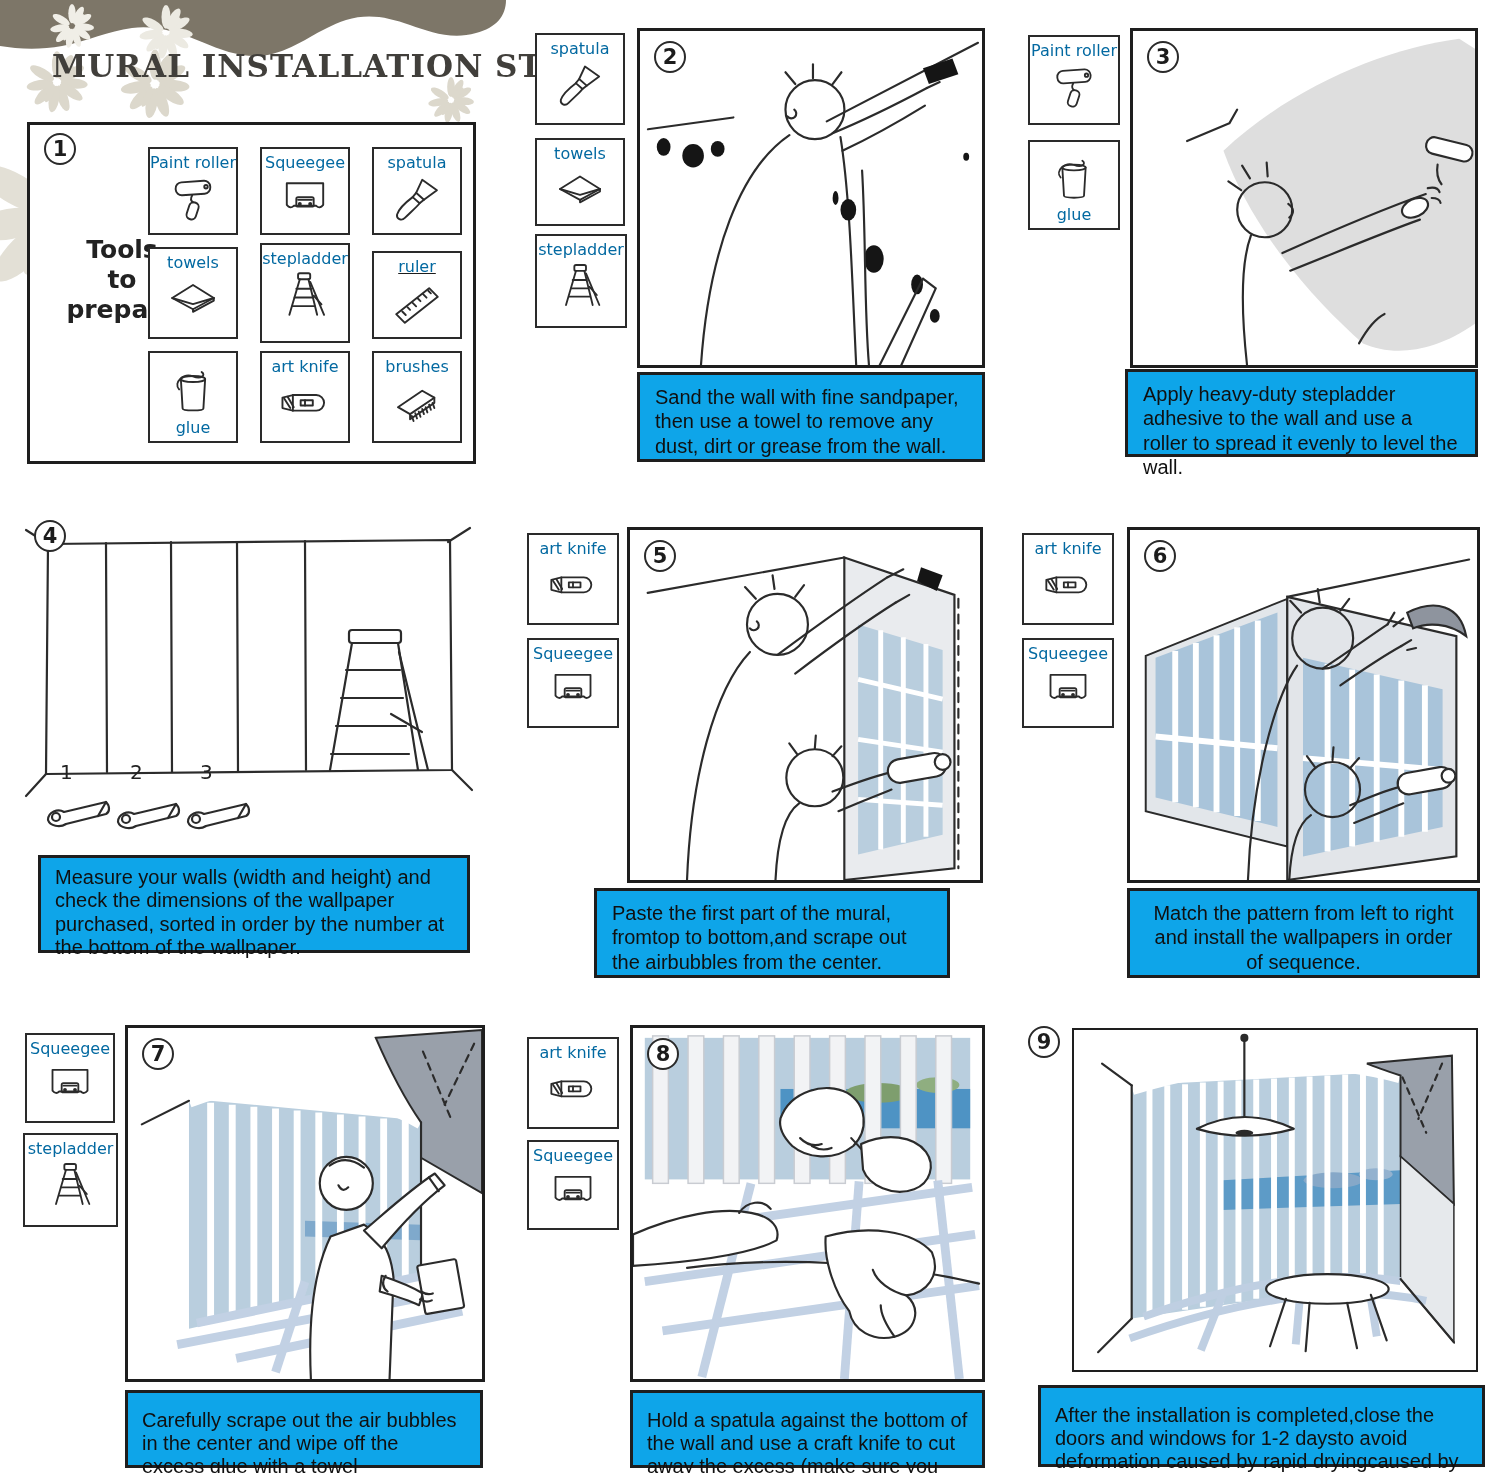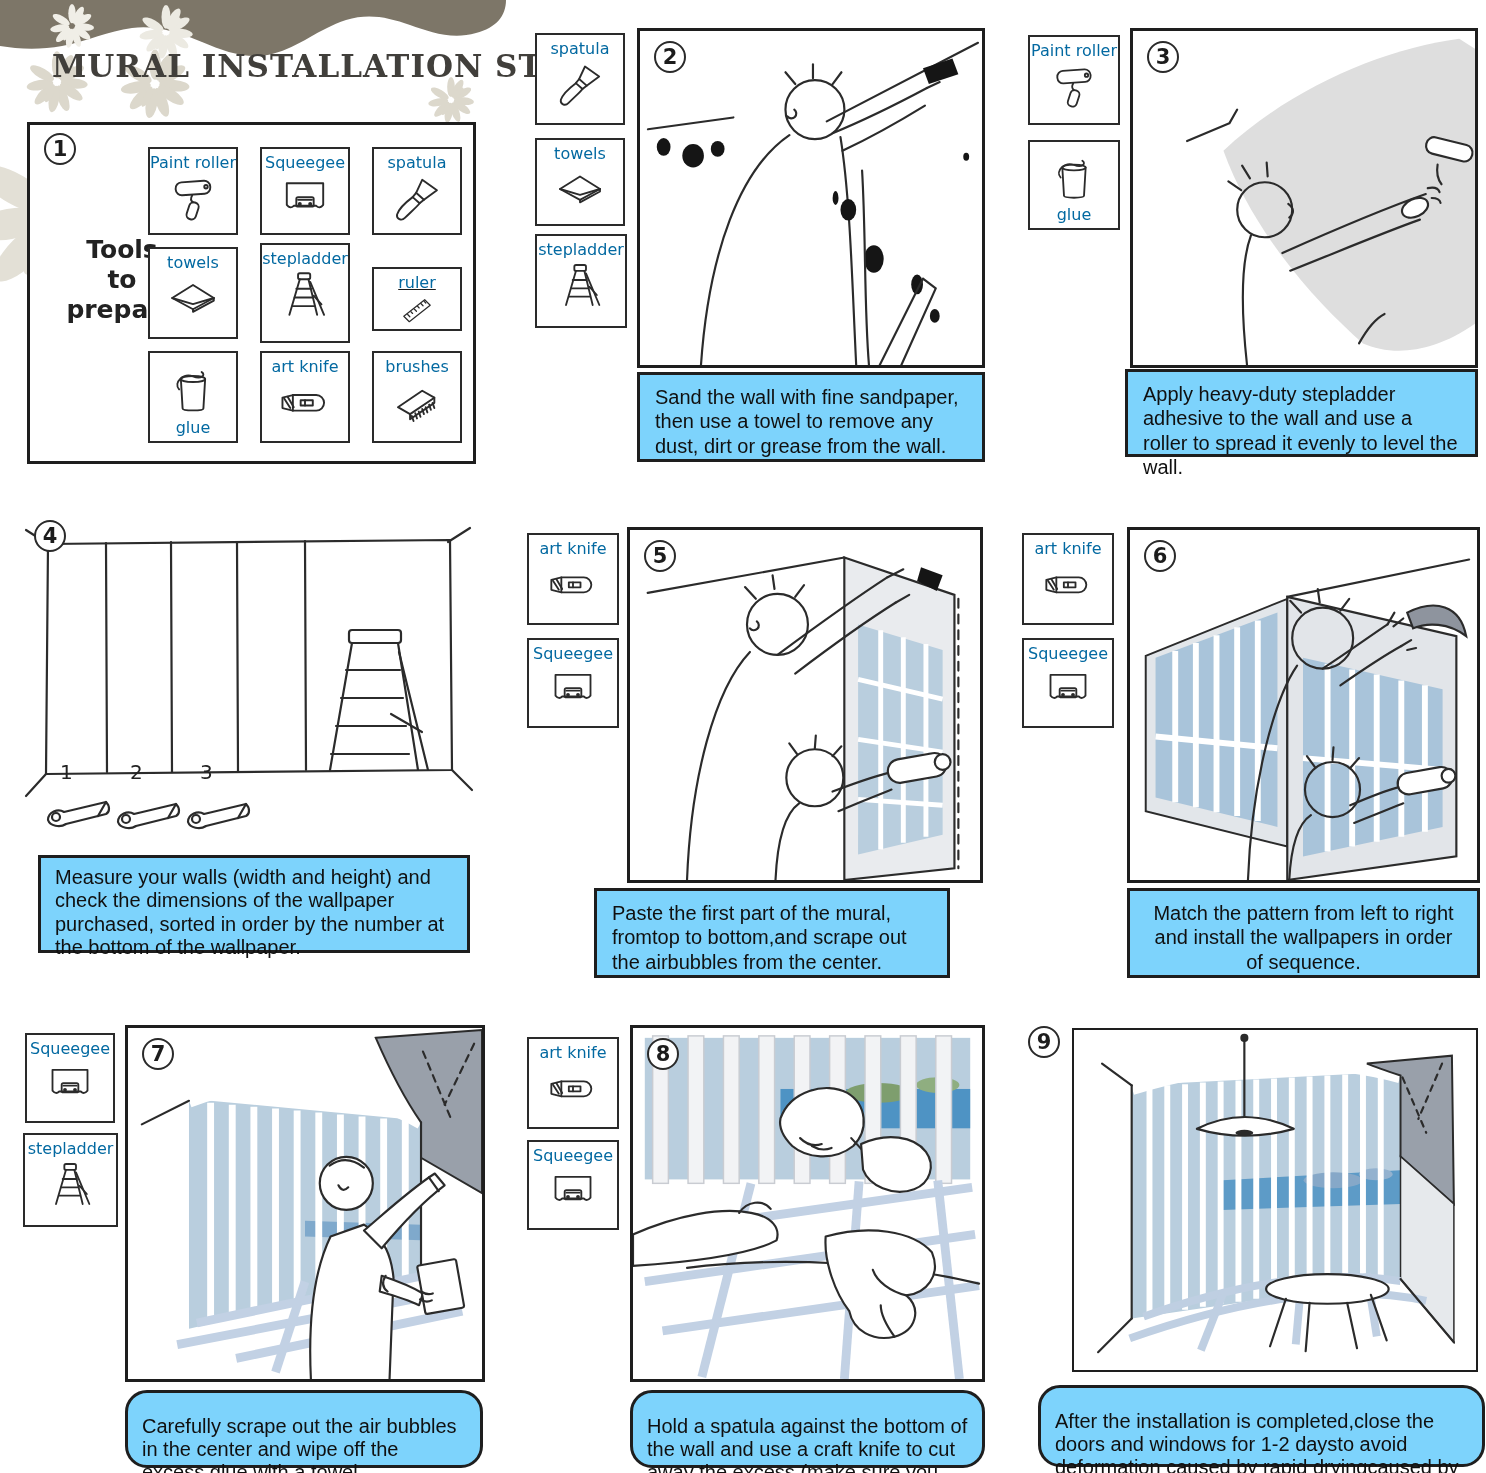--- a/index.html
+++ b/index.html
@@ -4,23 +4,23 @@
 <style>
   html,body{margin:0;padding:0;}
   body{width:1486px;height:1473px;position:relative;background:#fff;
        font-family:"Liberation Sans",sans-serif;color:#1c1c1c;overflow:hidden;}
   .flower-layer{position:absolute;left:0;top:0;z-index:0;}
   .banner{position:absolute;left:0;top:0;z-index:1;}
   .title{position:absolute;left:52px;top:48px;margin:0;z-index:2;
          font-family:"DejaVu Serif",serif;font-weight:700;font-size:31px;
          letter-spacing:1px;color:#413f3b;}
   .box{position:absolute;background:#fff;border:3px solid #1e1e1e;box-sizing:border-box;z-index:3;}
-  .cap{position:absolute;background:#7dd3fc;border:3px solid #1e1e1e;box-sizing:border-box;
+  .cap{position:absolute;background:#0ea5e9;border:3px solid #1e1e1e;box-sizing:border-box;
        padding:10px 15px;font-size:20px;line-height:1.22;color:#101010;z-index:3;}
-  .cap.short{padding:22px 14px;line-height:1.14;border-radius:22px;}
+  .cap.short{padding:16px 14px;line-height:1.14;}
   .toolbox{position:absolute;background:#fff;border:2px solid #2a2a2a;box-sizing:border-box;
            display:flex;flex-direction:column;align-items:center;padding:4px 2px 2px;z-index:3;}
   .toolbox.label-bottom{flex-direction:column-reverse;padding:2px 2px 4px;}
   .tlabel{font-size:16px;color:#0369a1;font-family:"DejaVu Sans",sans-serif;white-space:nowrap;}
   .toolbox svg{width:52px;height:50px;margin-top:1px;flex:0 0 auto;}
   .cell{position:absolute;width:90px;background:#fff;border:2px solid #2a2a2a;box-sizing:border-box;
         display:flex;flex-direction:column;align-items:center;padding:4px 2px;}
   .cell.label-bottom{flex-direction:column-reverse;}
   .cell svg{width:56px;height:52px;}
   .circ{position:absolute;width:32px;height:32px;border:2.5px solid #2a2a2a;border-radius:50%;
@@ -189,21 +189,21 @@
     <svg>
         <use href="#i-towel"></use>
       </svg>
   </div>
   <div class="cell" style="left:230px;top:118px;height:100px;">
     <span class="tlabel">stepladder</span>
     <svg>
         <use href="#i-ladder"></use>
       </svg>
   </div>
-  <div class="cell" style="left:342px;top:142px;height:64px;text-decoration:underline;">
+  <div class="cell" style="left:342px;top:126px;height:88px;text-decoration:underline;">
     <span class="tlabel">ruler</span>
     <svg>
         <use href="#i-ruler"></use>
       </svg>
   </div>
 
   <div class="cell label-bottom" style="left:118px;top:226px;height:92px;">
     <span class="tlabel">glue</span>
     <svg>
         <use href="#i-glue"></use>

